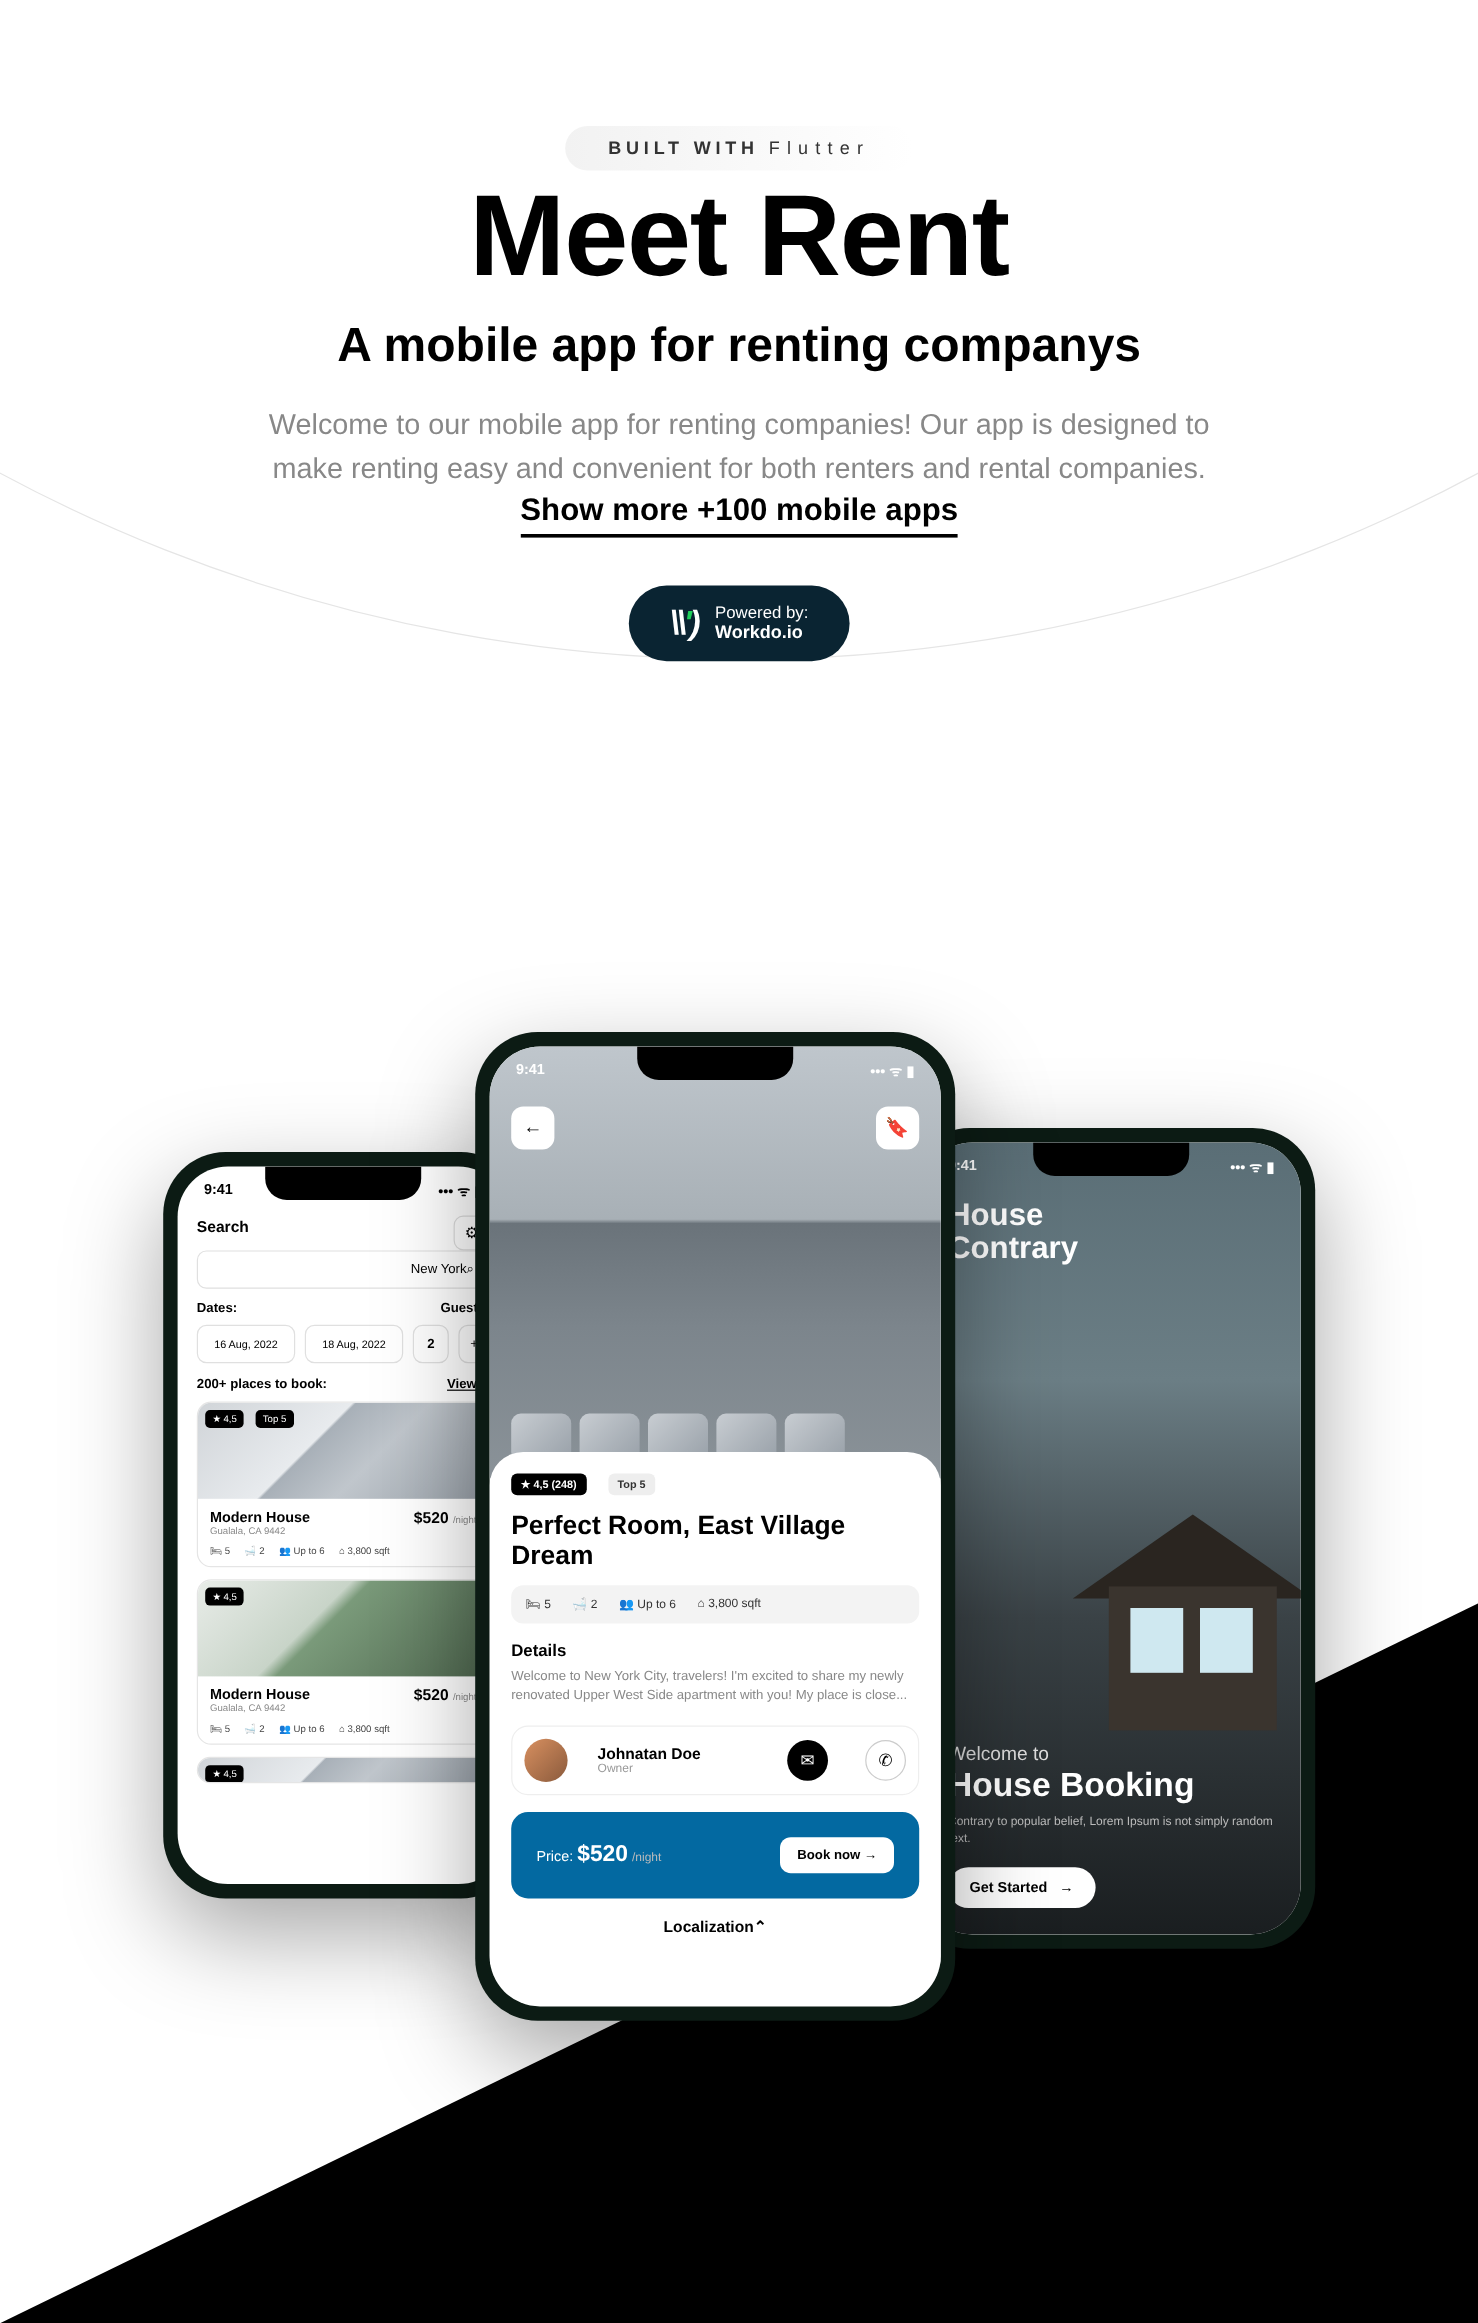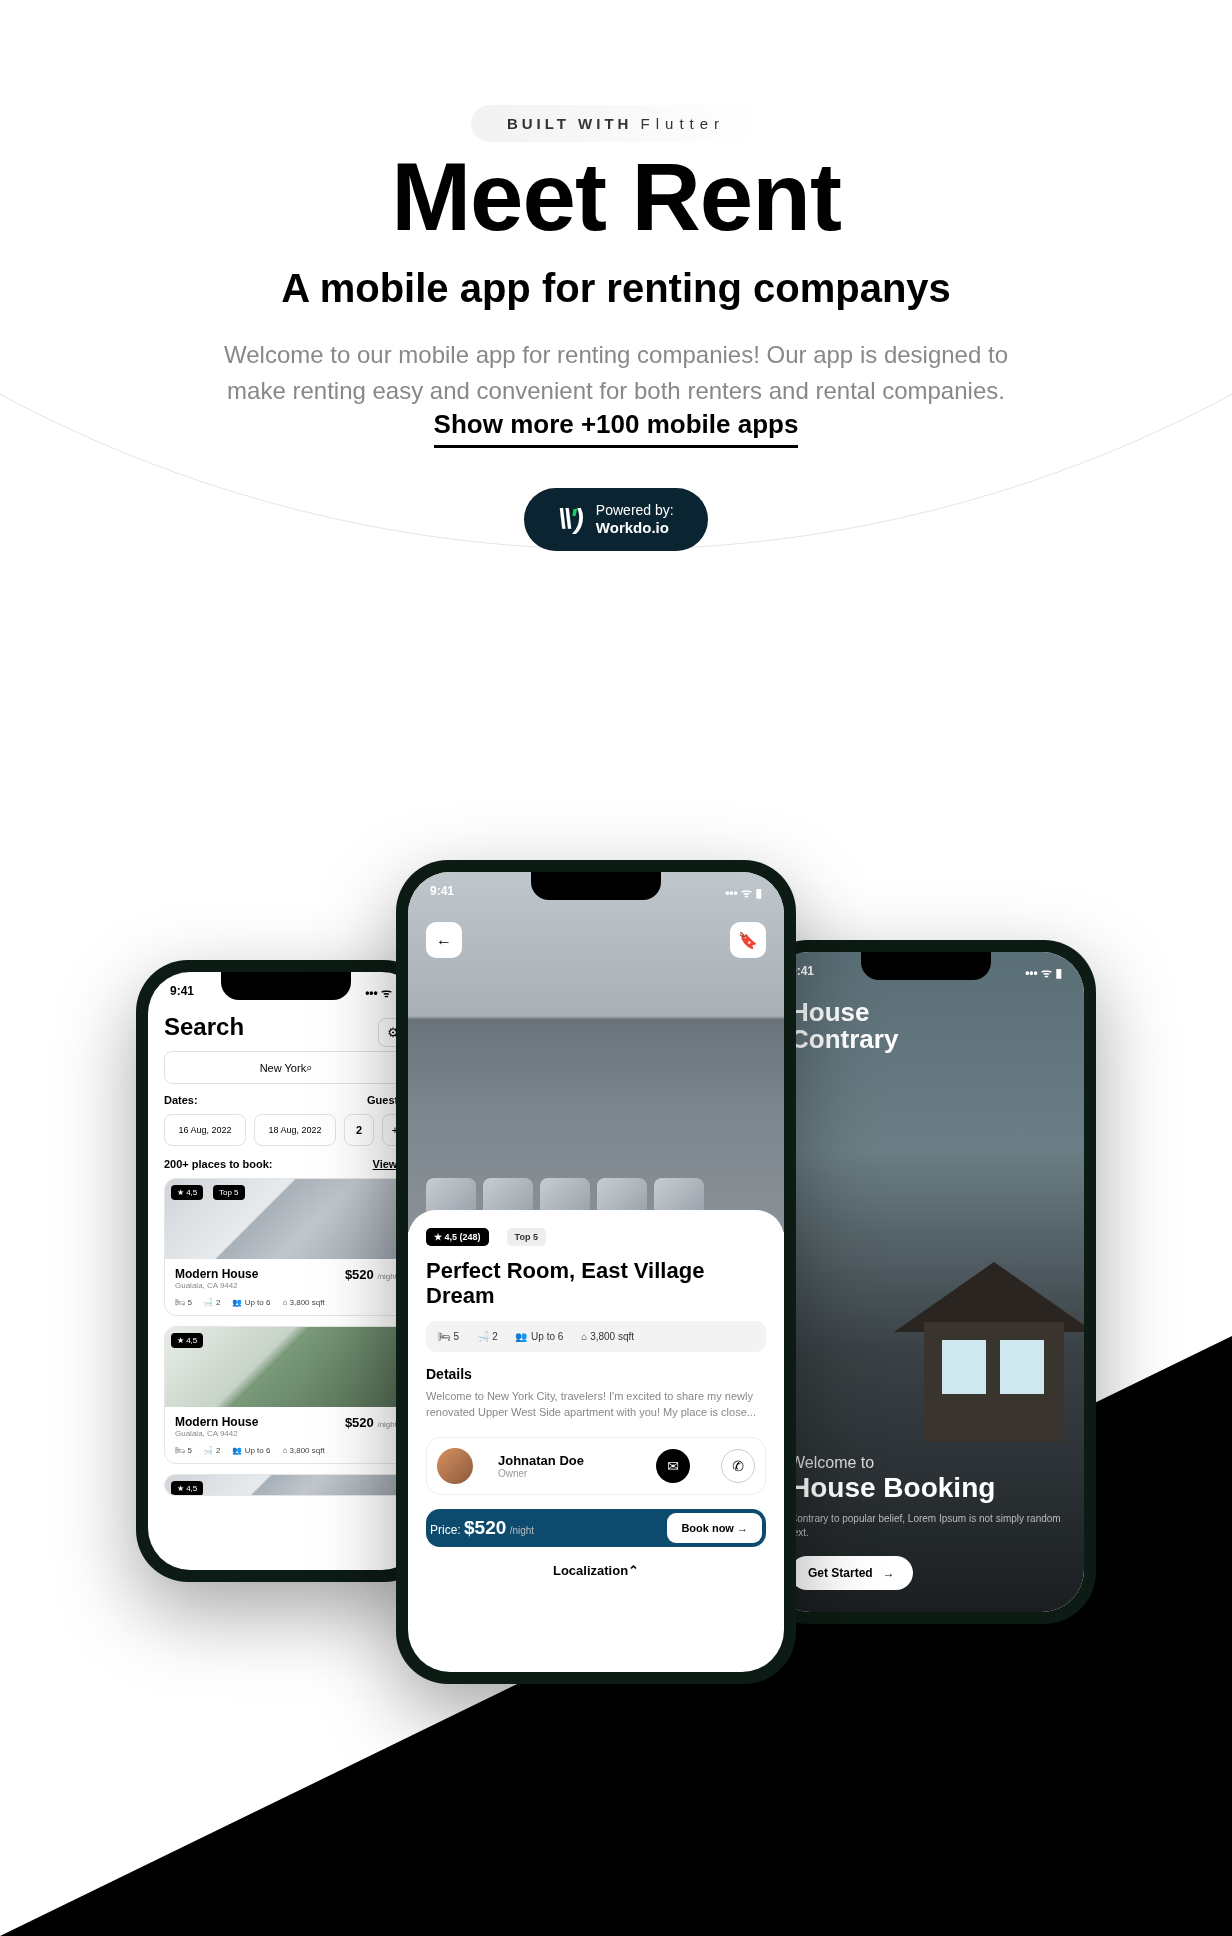--- a/index.html
+++ b/index.html
@@ -24,22 +24,22 @@
 .notch{position:absolute;top:0;left:50%;transform:translateX(-50%);width:130px;height:28px;background:#000;border-radius:0 0 18px 18px;z-index:10}
 .sbar{display:flex;justify-content:space-between;padding:12px 22px;font-size:12px;font-weight:700}
 .sbar.white{color:#fff}
 .p1{width:300px;margin-top:100px}
 .p1 .screen{width:276px;height:598px}
 .p2{width:400px;margin:0 -40px;z-index:5}
 .p2 .screen{width:376px;height:800px}
 .p3{width:340px;margin-top:80px}
 .p3 .screen{width:316px;height:660px}
 .pad{padding:0 16px}
-.sh{font-size:24px;font-weight:800;margin:0 0 10px}
-.inp{border:1px solid #e0e0e0;border-radius:8px;padding:9px 12px;font-size:11px;width:100%;display:flex;justify-content:center;align-items:center}
+.sh{font-size:13px;font-weight:800;margin:0 0 10px}
+.inp{border:1px solid #e0e0e0;border-radius:8px;padding:9px 12px;font-size:11px;width:100%;display:flex;justify-content:flex-end;align-items:center}
 .row{display:flex;gap:8px;margin-top:8px}
 .lbl{font-size:11px;font-weight:700;margin-top:10px}
 .places{font-size:11px;font-weight:700;display:flex;justify-content:space-between;margin:12px 0 8px}
 .places a{text-decoration:underline}
 .card{border:1px solid #e5e5e5;border-radius:12px;overflow:hidden;margin-bottom:10px}
 .cimg{height:80px;background:linear-gradient(135deg,#d0d4d8 0%,#e8ebee 40%,#a8b0b8 41%,#c0c6cc 60%,#9aa2aa 100%);position:relative}
 .badge{position:absolute;top:6px;background:#000;color:#fff;font-size:8px;padding:3px 6px;border-radius:4px;display:inline-flex;align-items:center;gap:2px}
 .b1{left:6px}.b2{left:48px}
 .cinfo{padding:8px 10px;display:flex;justify-content:space-between;align-items:flex-start}
 .cn{font-size:12px;font-weight:800}
@@ -63,21 +63,21 @@
 .statrow{display:flex;gap:18px;background:#f3f3f3;border-radius:10px;padding:10px 12px;font-size:10px;color:#333}
 .dh{font-weight:800;font-size:14px;margin:14px 0 6px}
 .dt{font-size:11px;color:#888;line-height:1.5}
 .owner{display:flex;align-items:center;gap:25px;margin-top:16px;padding:10px;border:1px solid #eee;border-radius:14px}
 .av{width:36px;height:36px;border-radius:50%;background:linear-gradient(135deg,#d89060,#8a5a3c)}
 .on{font-size:13px;font-weight:800}
 .or{font-size:10px;color:#999}
 .cbtn{width:34px;height:34px;border-radius:50%;display:inline-flex;align-items:center;justify-content:center;font-size:14px}
 .cbf{background:#000;color:#fff;margin-left:auto}
 .cbo{border:1px solid #ccc;margin-left:6px}
-.book{margin:14px 0 10px;background:#0c4a6e;color:#fff;border-radius:14px;padding:4px;display:flex;align-items:center;justify-content:space-between}
+.book{margin:14px 0 10px;background:#0369a1;color:#fff;border-radius:14px;padding:21px;display:flex;align-items:center;justify-content:space-between}
 .bp{font-size:12px}
 .bp b{font-size:19px}
 .bp small{font-size:10px;color:#bbb}
 .bkbtn{background:#fff;color:#000;font-size:11px;font-weight:800;padding:9px 14px;border-radius:9px}
 .loc{display:flex;justify-content:center;font-size:13px;font-weight:700;padding:6px 2px}
 .p3bg{position:absolute;inset:0;background:linear-gradient(180deg,#5a6e76 0%,#6b7e85 30%,#3a4246 60%,#1a1e20 100%)}
 .p3 .sbar{position:relative;z-index:2}
 .hb{position:relative;z-index:2;color:#fff;padding:6px 22px}
 .hbt{font-size:26px;font-weight:900;line-height:1.05}
 .chips{margin-top:48px;display:flex;flex-direction:column;align-items:flex-end;gap:8px;padding-right:20px}

